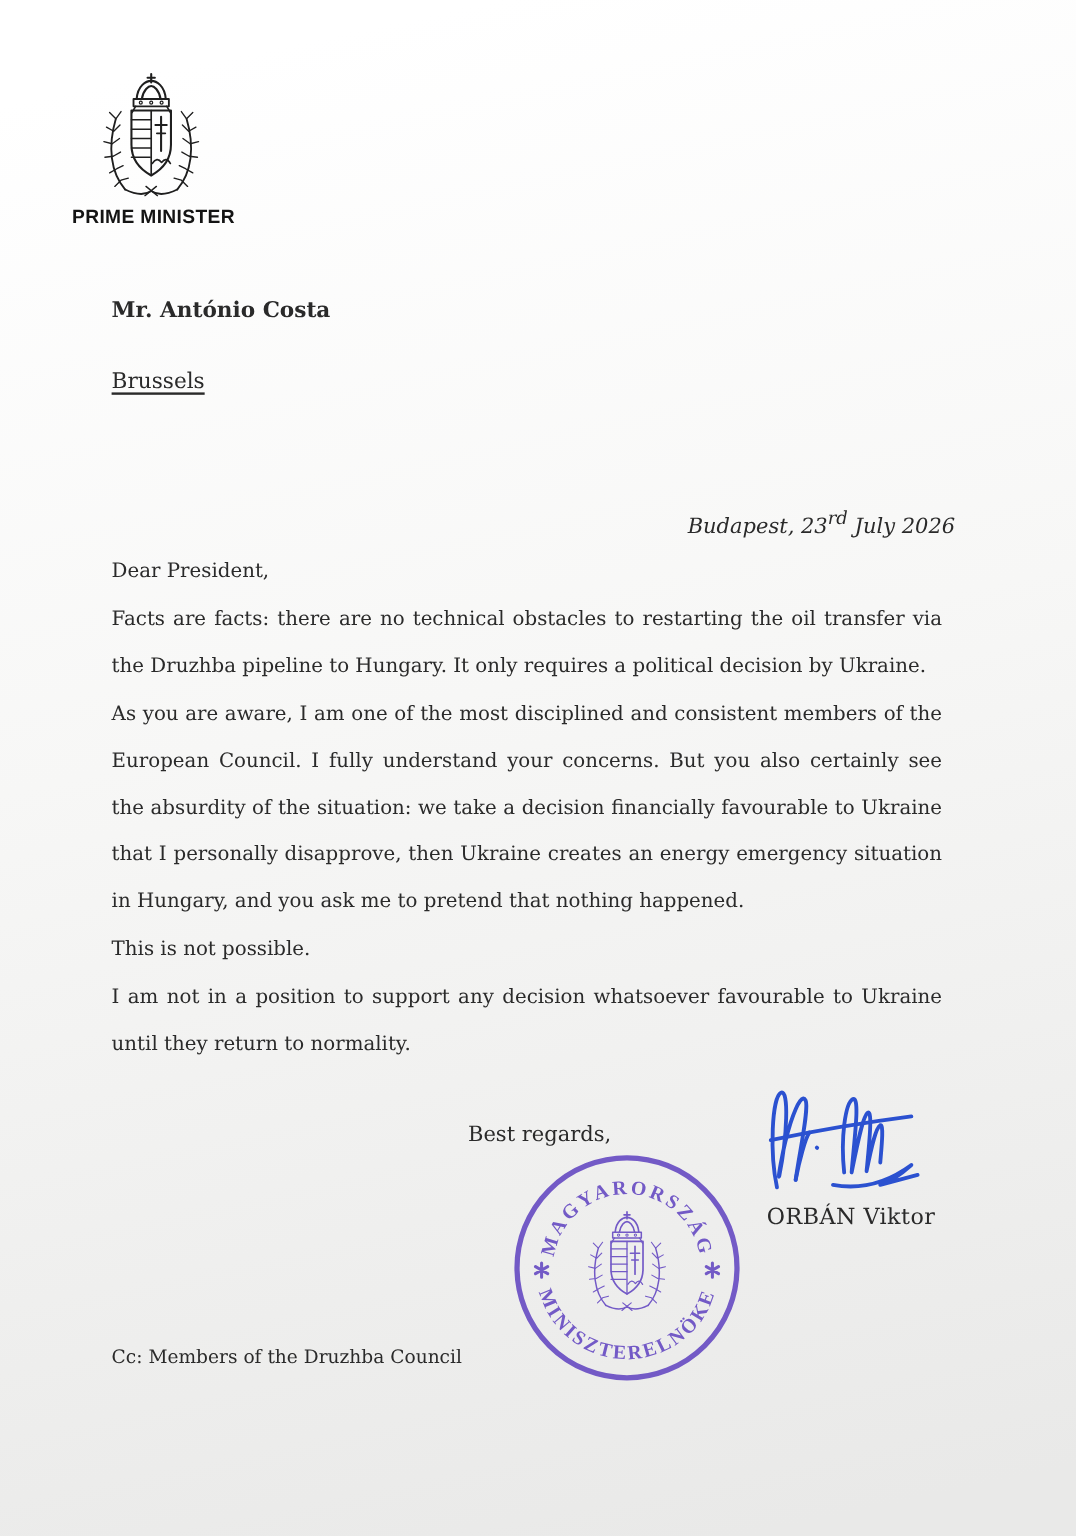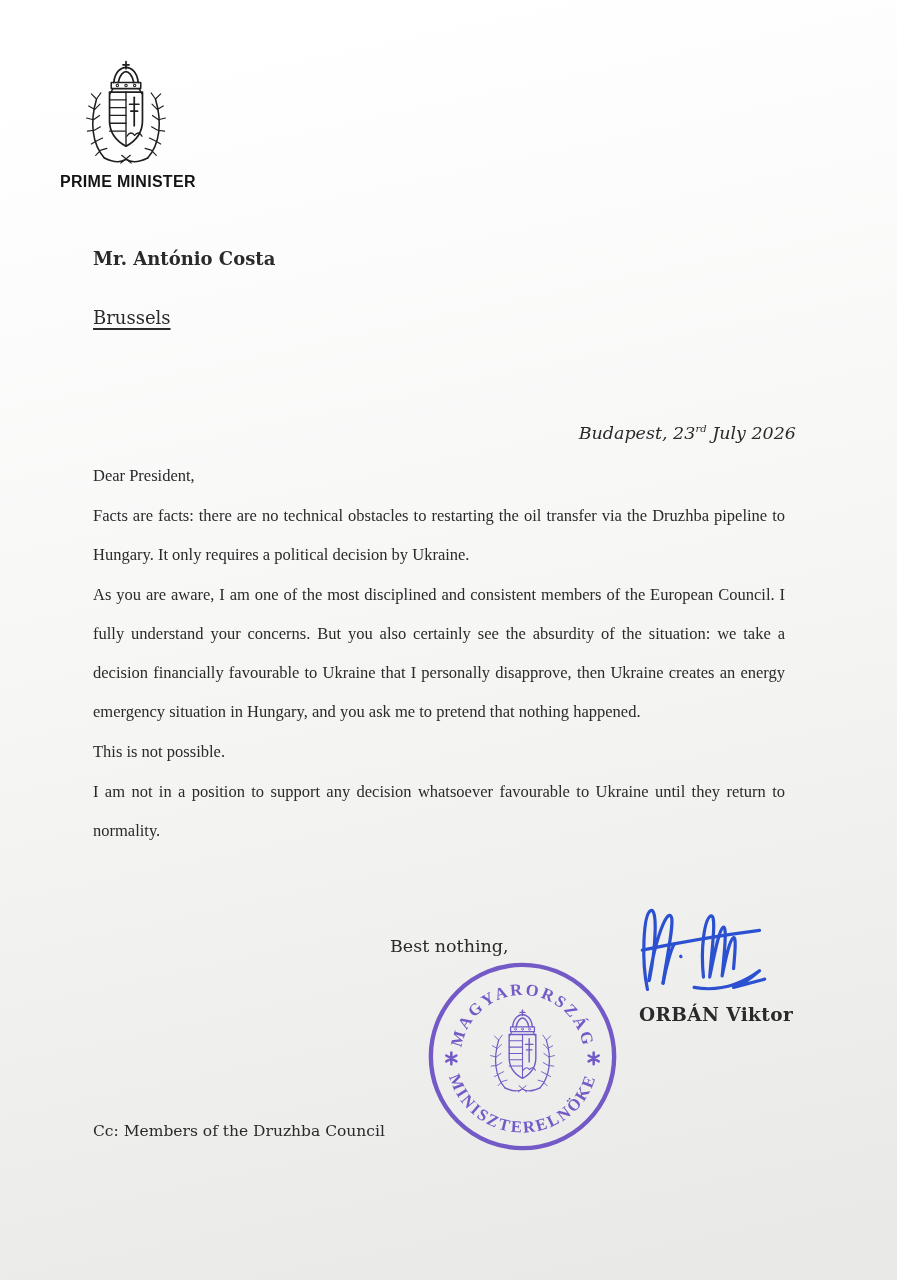--- a/index.html
+++ b/index.html
@@ -21,32 +21,32 @@
   }
 
   
   .recipient{position:absolute;left:93px;top:247px;font-size:18px;line-height:23px;}
   .r-name{font-weight:bold;margin-bottom:23px;}
   .r-role{margin-bottom:39px;}
   .r-city{text-decoration:underline;text-underline-offset:4px;text-decoration-thickness:1.5px;margin-top:36px;}
 
   
   .dateline{position:absolute;right:101px;top:423px;font-style:italic;font-size:17.5px;}
-  .dateline sup{font-size:10px;}
+  .dateline sup{font-size:15px;}
 
   
   .letter-body{position:absolute;left:93px;top:456px;width:705px;
     font-size:16.5px;line-height:39px;text-align:justify;}
-  .letter-body p{margin:0 13px 1px 0;font-family:Liberation Serif, serif;}
+  .letter-body p{margin:0 13px 1px 0;}
   .salutation{margin-bottom:11px;text-align:left;}
 
   
   .valediction{position:absolute;left:390px;top:936px;font-size:17.5px;}
   .signature-svg{position:absolute;left:634px;top:896px;width:140px;height:104px;}
-  .signer{position:absolute;left:639px;top:1004px;font-size:18.5px;letter-spacing:0.4px;font-weight:bold;}
+  .signer{position:absolute;left:639px;top:1004px;font-size:18.5px;letter-spacing:0.4px;}
 
   
   .stamp-svg{position:absolute;left:425px;top:959px;width:195px;height:195px;opacity:0.93;}
   .stamp-text{font-family:"Liberation Serif", serif;font-weight:bold;font-size:17px;letter-spacing:2.6px;}
   .stamp-text-bottom{letter-spacing:2.2px;}
 
   
   .cc{position:absolute;left:93px;top:1122px;font-size:15.5px;}
 
   .hidden-defs{position:absolute;width:0;height:0;overflow:hidden;}
@@ -109,21 +109,21 @@
   <div class="dateline"><span>Budapest, 23</span><sup>rd</sup><span> July 2026</span></div>
 
   <div class="letter-body">
     <p class="salutation">Dear President,</p>
     <p>Facts are facts: there are no technical obstacles to restarting the oil transfer via the Druzhba pipeline to Hungary. It only requires a political decision by Ukraine.</p>
     <p>As you are aware, I am one of the most disciplined and consistent members of the European Council. I fully understand your concerns. But you also certainly see the absurdity of the situation: we take a decision financially favourable to Ukraine that I personally disapprove, then Ukraine creates an energy emergency situation in Hungary, and you ask me to pretend that nothing happened.</p>
     <p>This is not possible.</p>
     <p>I am not in a position to support any decision whatsoever favourable to Ukraine until they return to normality.</p>
   </div>
 
-  <div class="valediction">Best nothing,</div>
+  <div class="valediction">Best regards,</div>
 
   <svg class="signature-svg" viewBox="0 0 135 100">
     <g fill="none" stroke="#2b51d0" stroke-width="3.1" stroke-linecap="round" stroke-linejoin="round">
       <path d="M13,90 C7,62 9,18 16,14 C23,10 21,50 15,80 C13,88 17,60 24,38 C30,20 34,16 36,20 C39,26 31,62 28,84"></path>
       <path d="M28,84 C31,68 36,50 39,46"></path>
       <path d="M45,58 l0.3,0.3"></path>
       <path d="M67,78 C64,50 68,22 74,19 C80,17 75,52 73,78 C77,58 82,32 86,30 C90,28 87,56 85,77 C88,62 92,42 96,40 C99,39 97,58 96,70"></path>
       <path d="M8,52 C42,45 82,38 121,33"></path>
       <path d="M58,88 C80,92 102,86 121,72 C112,80 102,86 96,88 L126,80"></path>
     </g>

